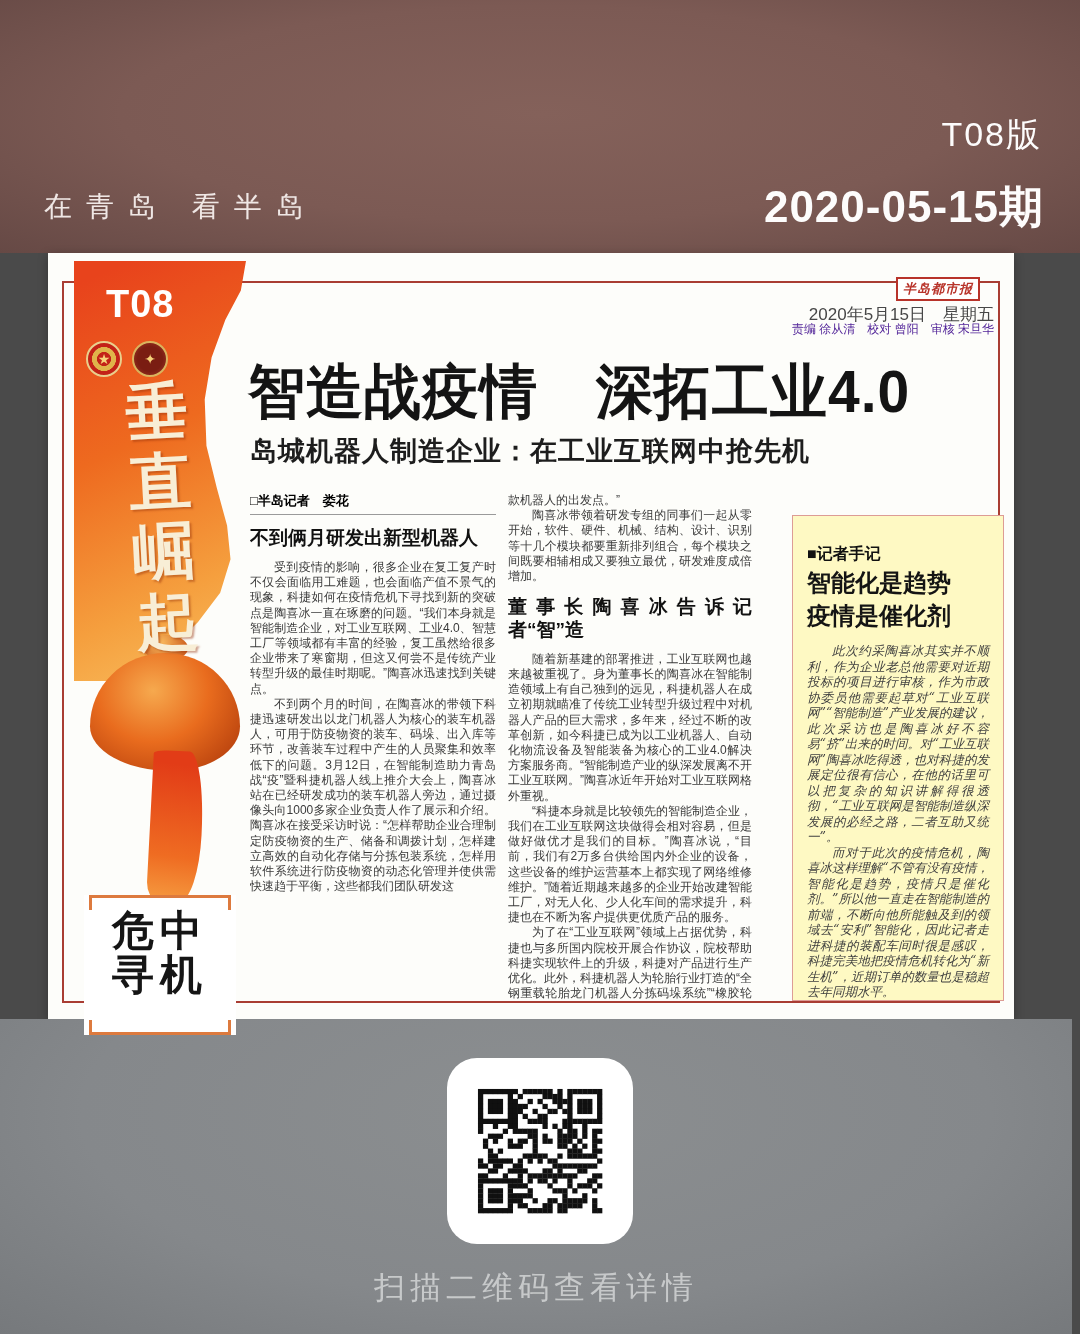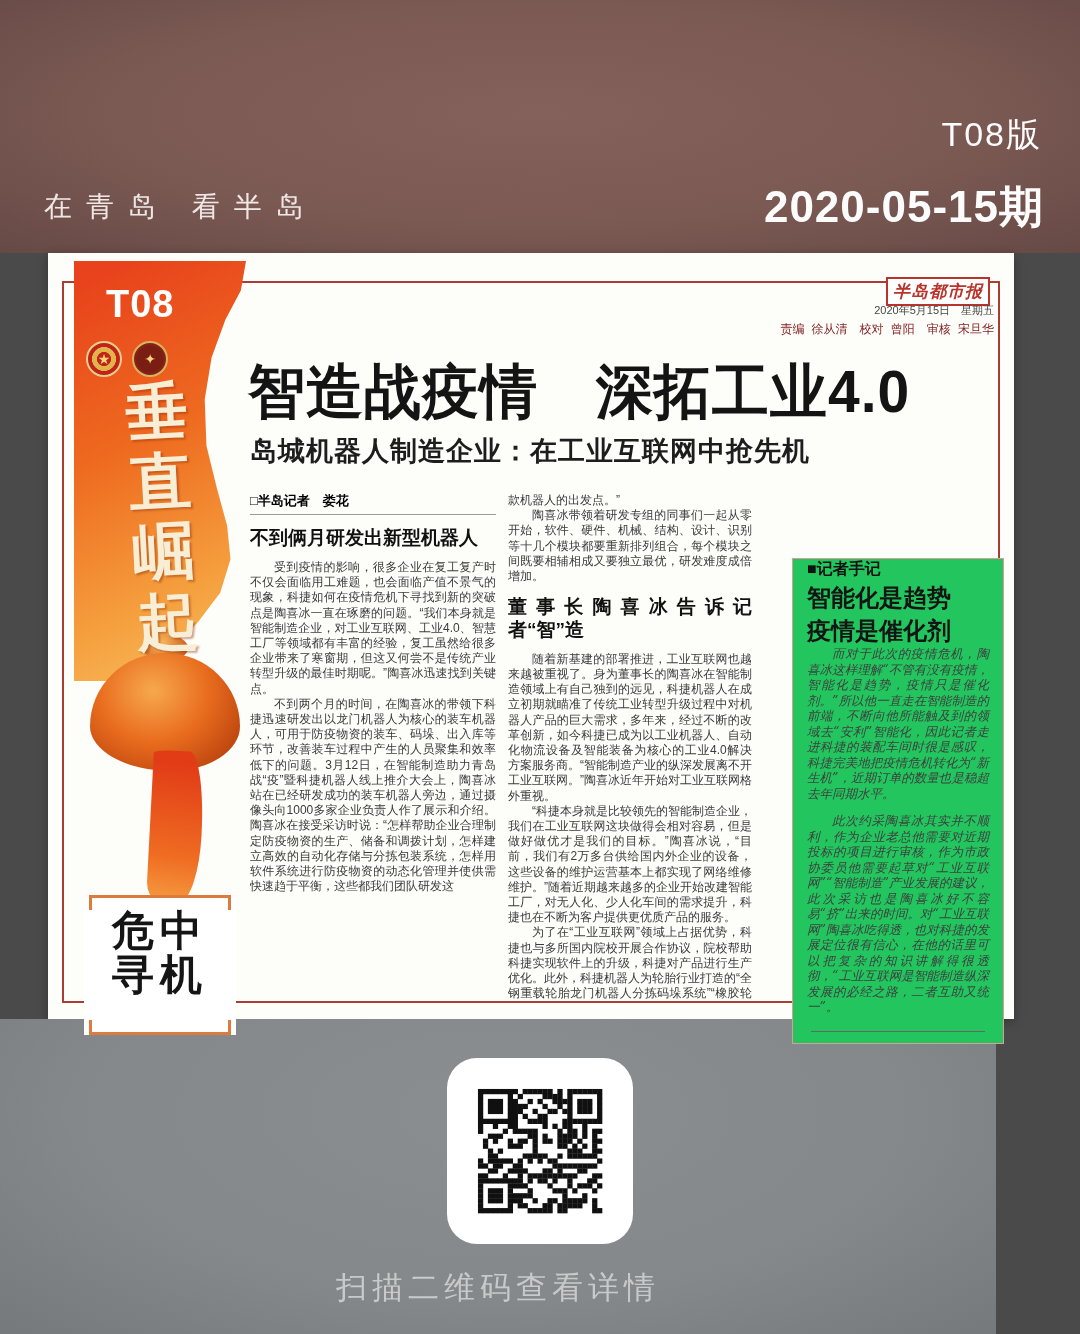--- a/index.html
+++ b/index.html
@@ -50,54 +50,54 @@
   .slogan-box{position:absolute;left:36px;top:642px;width:152px;height:140px;z-index:3;
     background:#fff;}
   .slogan-box::before{content:'';position:absolute;top:0;left:5px;right:5px;height:12px;
     border-top:3px solid #dd7a3e;border-left:3px solid #dd7a3e;border-right:3px solid #dd7a3e;}
   .slogan-box::after{content:'';position:absolute;bottom:0;left:5px;right:5px;height:12px;
     border-bottom:3px solid #dd7a3e;border-left:3px solid #dd7a3e;border-right:3px solid #dd7a3e;}
   .slogan-chars{position:absolute;left:0;right:0;top:14px;text-align:center;
     font-family:"DejaVu Serif",serif;font-weight:900;font-size:42px;line-height:44px;
     color:#151515;letter-spacing:6px;}
   
-  .masthead{position:absolute;right:24px;top:24px;border:2px solid #b8332a;color:#b8332a;
-    font-size:17px;font-weight:700;font-style:italic;padding:1px 5px;letter-spacing:1px;
+  .masthead{position:absolute;right:34px;top:24px;border:2px solid #b8332a;color:#b8332a;
+    font-size:13px;font-weight:700;font-style:italic;padding:1px 5px;letter-spacing:1px;
     background:#fff;z-index:3;font-family:"DejaVu Serif",serif;}
-  .date-line{position:absolute;right:20px;top:50px;font-size:11px;color:#474747;z-index:3;}
-  .staff-line{position:absolute;right:20px;top:68px;font-size:12px;color:#7f1d1d;z-index:3;font-family:Liberation Mono, monospace;}
+  .date-line{position:absolute;right:20px;top:50px;font-size:17px;color:#474747;z-index:3;}
+  .staff-line{position:absolute;right:20px;top:68px;font-size:12px;color:#4c1d95;z-index:3;}
   
   .headline{position:absolute;left:200px;top:100px;width:772px;color:#141414;
     font-size:57px;font-weight:900;letter-spacing:1px;white-space:nowrap;z-index:3;
     transform:scaleY(1.04);transform-origin:top left;}
   .subheadline{position:absolute;left:202px;top:180px;width:760px;color:#1d1d1d;
     font-size:27px;font-weight:700;letter-spacing:1px;z-index:3;}
   
   .col{position:absolute;top:240px;height:508px;overflow:hidden;z-index:3;
     font-size:12px;line-height:15.2px;color:#3a3a3a;text-align:justify;}
   .col1{left:202px;width:246px;}
   .col2{left:460px;width:244px;}
   .byline{font-size:13px;color:#000000;padding-bottom:6px;margin-bottom:10px;
     border-bottom:1px solid #9a9a9a;font-weight:700;}
   .para{text-indent:2em;margin:0;}
   .para.cont{text-indent:0;}
   .section-head{font-size:19px;font-weight:900;color:#111;margin:12px 0 10px 0;
     line-height:1.2;}
   
   .sidebar{position:absolute;left:744px;top:262px;width:212px;height:486px;z-index:3;
-    border:1px solid #dd9c95;background:#22c55e;box-sizing:border-box;
-    padding:0 14px;overflow:hidden;margin-top:43px;}
+    border:1px solid #dd9c95;background:#fef9c3;box-sizing:border-box;
+    padding:28px 14px;overflow:hidden;}
   .sb-label{font-size:16px;font-weight:900;color:#111;}
   .sb-title{font-size:24px;font-weight:900;color:#141414;line-height:31px;margin-top:2px;}
   .sb-para{font-family:"DejaVu Serif",serif;font-style:italic;font-size:12.5px;
     line-height:15.5px;color:#3f3f3f;text-indent:2em;margin:0;text-align:justify;}
   .sb-para.first{margin-top:12px;}
   .sb-rule{border-top:1px solid #666;margin:16px 4px 0 4px;}
   
-  .band{position:absolute;left:0;top:1019px;width:996px;height:315px;
+  .band{position:absolute;left:0;top:1019px;width:1072px;height:315px;
     background:radial-gradient(ellipse at 50% 30%, #8b8e90 0%, #85888b 60%, #76797c 100%);}
   .qr-card{position:absolute;left:447px;top:39px;width:186px;height:186px;background:#fff;
     border-radius:30px;display:flex;align-items:center;justify-content:center;}
   .qr-caption{position:absolute;left:0;top:248px;width:100%;text-align:center;
     color:#c7c9ca;font-size:31px;letter-spacing:5px;}
 </style>
 </head>
 <body>
 
 <div class="stage">
@@ -148,22 +148,22 @@
       <div class="section-head">董事长陶喜冰告诉记者“智”造</div>
       <p class="para">随着新基建的部署推进，工业互联网也越来越被重视了。身为董事长的陶喜冰在智能制造领域上有自己独到的远见，科捷机器人在成立初期就瞄准了传统工业转型升级过程中对机器人产品的巨大需求，多年来，经过不断的改革创新，如今科捷已成为以工业机器人、自动化物流设备及智能装备为核心的工业4.0解决方案服务商。“智能制造产业的纵深发展离不开工业互联网。”陶喜冰近年开始对工业互联网格外重视。</p>
       <p class="para">“科捷本身就是比较领先的智能制造企业，我们在工业互联网这块做得会相对容易，但是做好做优才是我们的目标。”陶喜冰说，“目前，我们有2万多台供给国内外企业的设备，这些设备的维护运营基本上都实现了网络维修维护。”随着近期越来越多的企业开始改建智能工厂，对无人化、少人化车间的需求提升，科捷也在不断为客户提供更优质产品的服务。</p>
       <p class="para">为了在“工业互联网”领域上占据优势，科捷也与多所国内院校开展合作协议，院校帮助科捷实现软件上的升级，科捷对产品进行生产优化。此外，科捷机器人为轮胎行业打造的“全钢重载轮胎龙门机器人分拣码垛系统”“橡胶轮胎智能分拣系统”，填补了国内领域应用空白、达到国际先进水平的技术。</p>
     </div>
 
     <div class="sidebar">
       <div class="sb-label">■记者手记</div>
       <div class="sb-title">智能化是趋势</div>
       <div class="sb-title">疫情是催化剂</div>
+      <p class="sb-para first">此次约采陶喜冰其实并不顺利，作为企业老总他需要对近期投标的项目进行审核，作为市政协委员他需要起草对“工业互联网”“智能制造”产业发展的建议，此次采访也是陶喜冰好不容易“挤”出来的时间。对“工业互联网”陶喜冰吃得透，也对科捷的发展定位很有信心，在他的话里可以把复杂的知识讲解得很透彻，“工业互联网是智能制造纵深发展的必经之路，二者互助又统一”。</p>
       <p class="sb-para">而对于此次的疫情危机，陶喜冰这样理解“不管有没有疫情，智能化是趋势，疫情只是催化剂。”所以他一直走在智能制造的前端，不断向他所能触及到的领域去“安利”智能化，因此记者走进科捷的装配车间时很是感叹，科捷完美地把疫情危机转化为“新生机”，近期订单的数量也是稳超去年同期水平。</p>
-      <p class="sb-para first">此次约采陶喜冰其实并不顺利，作为企业老总他需要对近期投标的项目进行审核，作为市政协委员他需要起草对“工业互联网”“智能制造”产业发展的建议，此次采访也是陶喜冰好不容易“挤”出来的时间。对“工业互联网”陶喜冰吃得透，也对科捷的发展定位很有信心，在他的话里可以把复杂的知识讲解得很透彻，“工业互联网是智能制造纵深发展的必经之路，二者互助又统一”。</p>
       <div class="sb-rule"></div>
     </div>
   </div>
 
   <div class="band">
     <div class="qr-card">
       <svg id="qr" width="134" height="134" viewBox="0 0 134 134">
           <rect x="4.96" y="4.96" width="5.26" height="5.26" fill="#101010"></rect>
           <rect x="9.93" y="4.96" width="5.26" height="5.26" fill="#101010"></rect>
           <rect x="14.89" y="4.96" width="5.26" height="5.26" fill="#101010"></rect>

